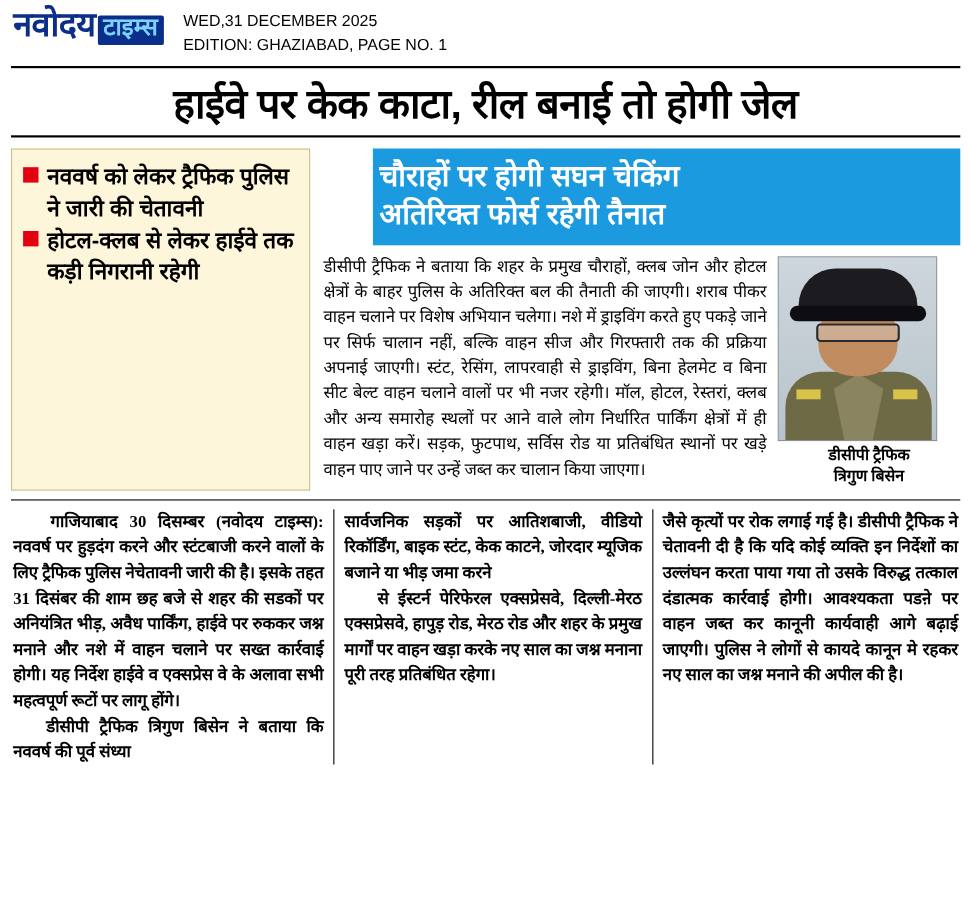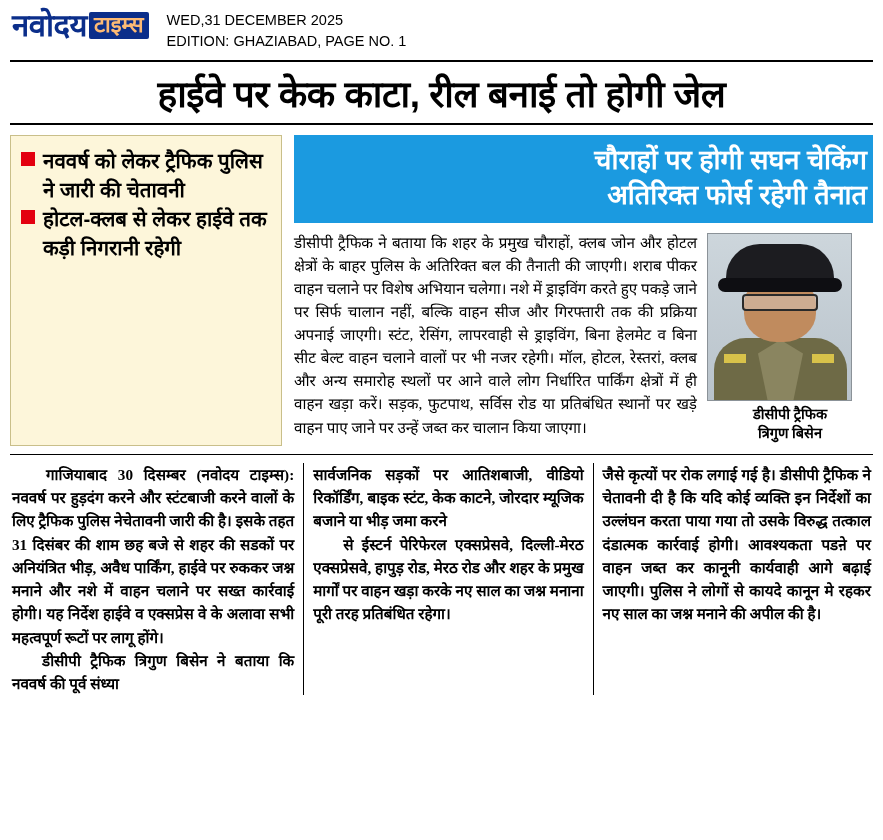--- a/index.html
+++ b/index.html
@@ -22,36 +22,36 @@
 
   
   .masthead {
     display: flex;
     align-items: flex-start;
     padding: 8px 4px 4px 4px;
     gap: 18px;
   }
   .logo {
     display: flex;
-    align-items: center;
+    align-items: flex-end;
     gap: 2px;
-    font-family: Liberation Sans, sans-serif;
+    font-family: Liberation Mono, monospace;
     line-height: 1;
     padding-top: 2px;
   }
   .logo-hi {
     font-size: 31px;
     font-weight: bold;
     color: #0b2e8a;
     letter-spacing: -0.5px;
   }
   .logo-en {
     font-size: 22px;
     font-weight: bold;
-    color: #fdba74;
+    color: #7dd3fc;
     background: #0b2e8a;
     padding: 2px 5px 3px 5px;
     border-radius: 2px;
     letter-spacing: 0px;
   }
   .dateblock {
     font-family: "Liberation Sans", sans-serif;
     font-size: 14.5px;
     font-weight: normal;
     line-height: 1.45;
@@ -109,23 +109,24 @@
   }
   .rightcol {
     flex: 1;
   }
   .deck {
     background: #1b9ae0;
     color: #fff;
     font-family: "Liberation Sans", sans-serif;
     font-weight: bold;
     font-size: 27px;
-    text-align: right;
+    text-align: left;
     line-height: 1.3;
     padding: 8px 6px 10px 6px;
+    margin-left: 45px;
   }
 
   
   .lead {
     margin-top: 8px;
     font-size: 15.2px;
     line-height: 1.52;
     text-align: justify;
     text-justify: inter-word;
     position: relative;

